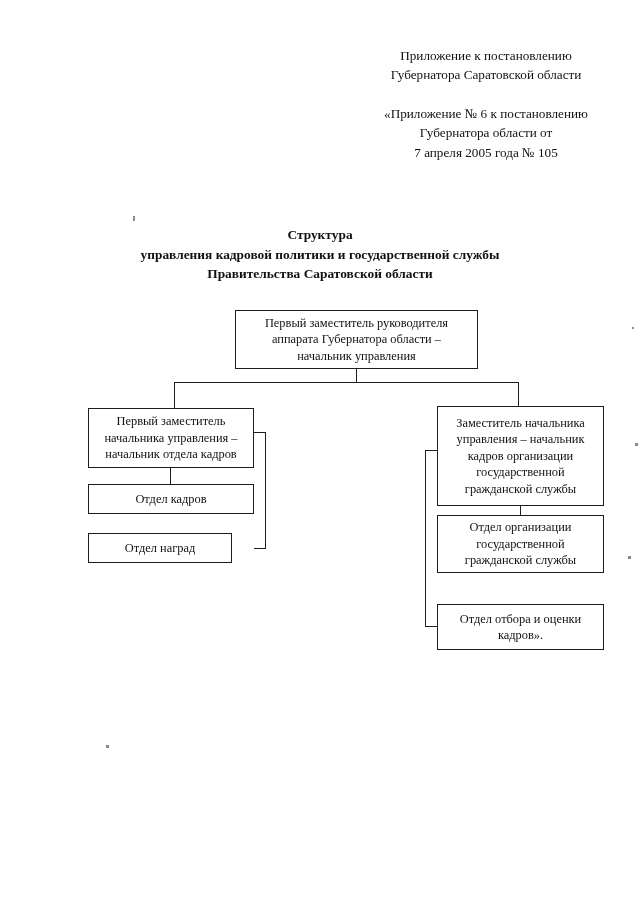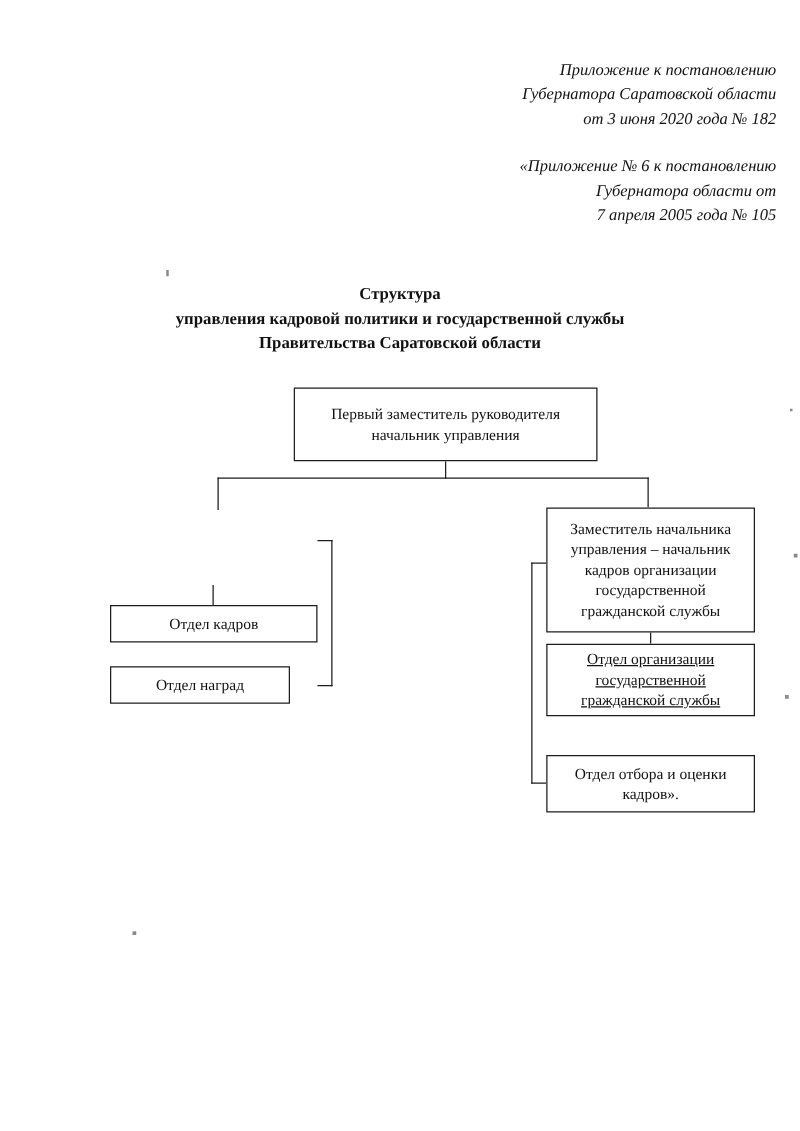--- a/index.html
+++ b/index.html
@@ -18,23 +18,22 @@
   }
 
   
   .header-block {
     position: absolute;
     left: 351px;
     top: 46px;
     width: 270px;
     font-size: 13.2px;
     line-height: 19.4px;
-    text-align: right;
+    text-align: center;
     white-space: nowrap;
-    font-style: italic;
   }
   .header-block .para + .para { margin-top: 19px; }
   .header-line { display: block; }
 
   
   .doc-title {
     position: absolute;
     left: 0;
     top: 225px;
     width: 640px;
@@ -69,21 +68,21 @@
     z-index: 2;
   }
   .node .node-line { display: block; white-space: nowrap; }
 
   
   #node-top        { left: 235px; top: 310px; width: 243px; height: 59px; }
   #node-left-head  { left: 88px;  top: 408px; width: 166px; height: 60px; }
   #node-left-1     { left: 88px;  top: 484px; width: 166px; height: 30px; }
   #node-left-2     { left: 88px;  top: 533px; width: 144px; height: 30px; }
   #node-right-head { left: 437px; top: 406px; width: 167px; height: 100px; }
-  #node-right-1    { left: 437px; top: 515px; width: 167px; height: 58px; text-decoration: underline; }
+  #node-right-1    { left: 437px; top: 515px; width: 167px; height: 58px; }
   #node-right-2    { left: 437px; top: 604px; width: 167px; height: 46px; }
 
   
   .conn {
     position: absolute;
     background: #1d1d1d;
     z-index: 1;
   }
   .conn-v { width: 1px; }
   .conn-h { height: 1px; }
@@ -115,21 +114,20 @@
   #speck-5 { left: 106px; top: 745px; width: 3px; height: 3px; }
   #speck-6 { left: 444px; top: 563px; width: 4px; height: 3px; }
 </style>
 </head>
 <body>
 
 <div class="header-block">
   <div class="para">
     <span class="header-line">Приложение к постановлению</span>
     <span class="header-line">Губернатора Саратовской области</span>
-    <span class="header-line">от 3 июня 2020 года № 182</span>
   </div>
   <div class="para">
     <span class="header-line">«Приложение № 6 к постановлению</span>
     <span class="header-line">Губернатора области от</span>
     <span class="header-line">7 апреля 2005 года № 105</span>
   </div>
 </div>
 
 <div class="doc-title">
   <span class="title-line">Структура</span>
@@ -149,23 +147,29 @@
   <div class="conn conn-v" id="conn-left-side-v"></div>
   <div class="conn conn-h" id="conn-left-side-bot"></div>
 
   <div class="conn conn-v" id="conn-right-stem"></div>
   <div class="conn conn-h" id="conn-right-side-top"></div>
   <div class="conn conn-v" id="conn-right-side-v"></div>
   <div class="conn conn-h" id="conn-right-side-bot"></div>
 
   <div class="node" id="node-top">
     <span class="node-line">Первый заместитель руководителя</span>
+    <span class="node-line">аппарата Губернатора области –</span>
     <span class="node-line">начальник управления</span>
   </div>
 
+  <div class="node" id="node-left-head">
+    <span class="node-line">Первый заместитель</span>
+    <span class="node-line">начальника управления –</span>
+    <span class="node-line">начальник отдела кадров</span>
+  </div>
 
   <div class="node" id="node-left-1">
     <span class="node-line">Отдел кадров</span>
   </div>
 
   <div class="node" id="node-left-2">
     <span class="node-line">Отдел наград</span>
   </div>
 
   <div class="node" id="node-right-head">

